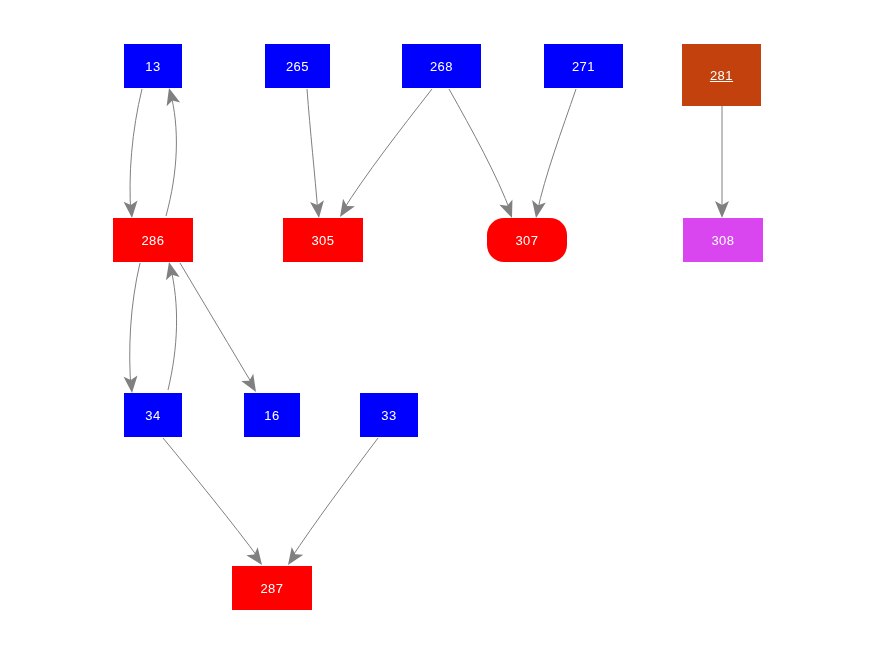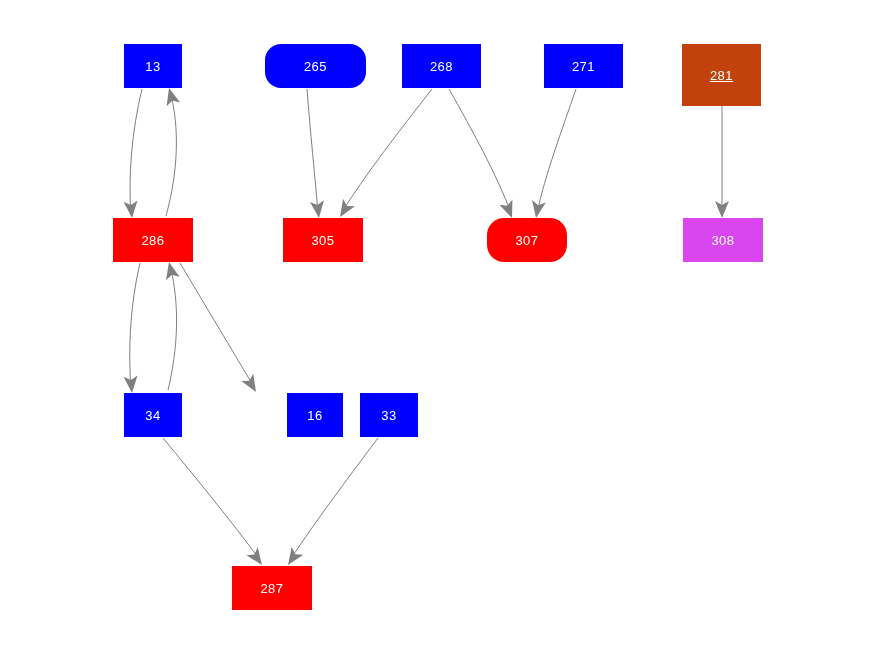--- a/index.html
+++ b/index.html
@@ -100,21 +100,21 @@
       </g>
       <g>
         <path d="M 378 438 C 348 478 315 522 290 560" fill="none" stroke="#808080" stroke-width="1"></path>
         <path d="M 0 0 L -17 -7 L -13 0 L -17 7 Z" fill="#808080" transform="translate(288,565) rotate(124)"></path>
       </g>
     </svg>
   <div id="node-layer">
       <div class="node" style="left: 124px; top: 44px; width: 58px; height: 44px; background: rgb(0, 0, 255); color: rgb(255, 255, 255);">
         <span class="node-label">13</span>
       </div>
-      <div class="node" style="left: 265px; top: 44px; width: 101px; height: 44px; background: rgb(0, 0, 255); color: rgb(255, 255, 255); border-radius: 16px;">
+      <div class="node" style="left: 265px; top: 44px; width: 65px; height: 44px; background: rgb(0, 0, 255); color: rgb(255, 255, 255);">
         <span class="node-label">265</span>
       </div>
       <div class="node" style="left: 402px; top: 44px; width: 79px; height: 44px; background: rgb(0, 0, 255); color: rgb(255, 255, 255);">
         <span class="node-label">268</span>
       </div>
       <div class="node" style="left: 544px; top: 44px; width: 79px; height: 44px; background: rgb(0, 0, 255); color: rgb(255, 255, 255); text-align: center;">
         <span class="node-label">271</span>
       </div>
       <div class="node" style="left: 682px; top: 44px; width: 79px; height: 62px; background: #c2410c; color: rgb(255, 255, 255); text-decoration: underline;">
         <span class="node-label">281</span>
@@ -127,21 +127,21 @@
       </div>
       <div class="node" style="left: 487px; top: 218px; width: 80px; height: 44px; background: rgb(255, 0, 0); color: rgb(255, 255, 255); border-radius: 17px;">
         <span class="node-label">307</span>
       </div>
       <div class="node" style="left: 683px; top: 218px; width: 80px; height: 44px; background: #d946ef; color: rgb(255, 255, 255);">
         <span class="node-label">308</span>
       </div>
       <div class="node" style="left: 124px; top: 393px; width: 58px; height: 44px; background: rgb(0, 0, 255); color: rgb(255, 255, 255);">
         <span class="node-label">34</span>
       </div>
-      <div class="node" style="left: 244px; top: 393px; width: 56px; height: 44px; background: rgb(0, 0, 255); color: rgb(255, 255, 255); margin-left: 43px;">
+      <div class="node" style="left: 244px; top: 393px; width: 56px; height: 44px; background: rgb(0, 0, 255); color: rgb(255, 255, 255);">
         <span class="node-label">16</span>
       </div>
       <div class="node" style="left: 360px; top: 393px; width: 58px; height: 44px; background: rgb(0, 0, 255); color: rgb(255, 255, 255);">
         <span class="node-label">33</span>
       </div>
       <div class="node" style="left: 232px; top: 566px; width: 80px; height: 44px; background: rgb(255, 0, 0); color: rgb(255, 255, 255);">
         <span class="node-label">287</span>
       </div>
     </div>
 </div>

